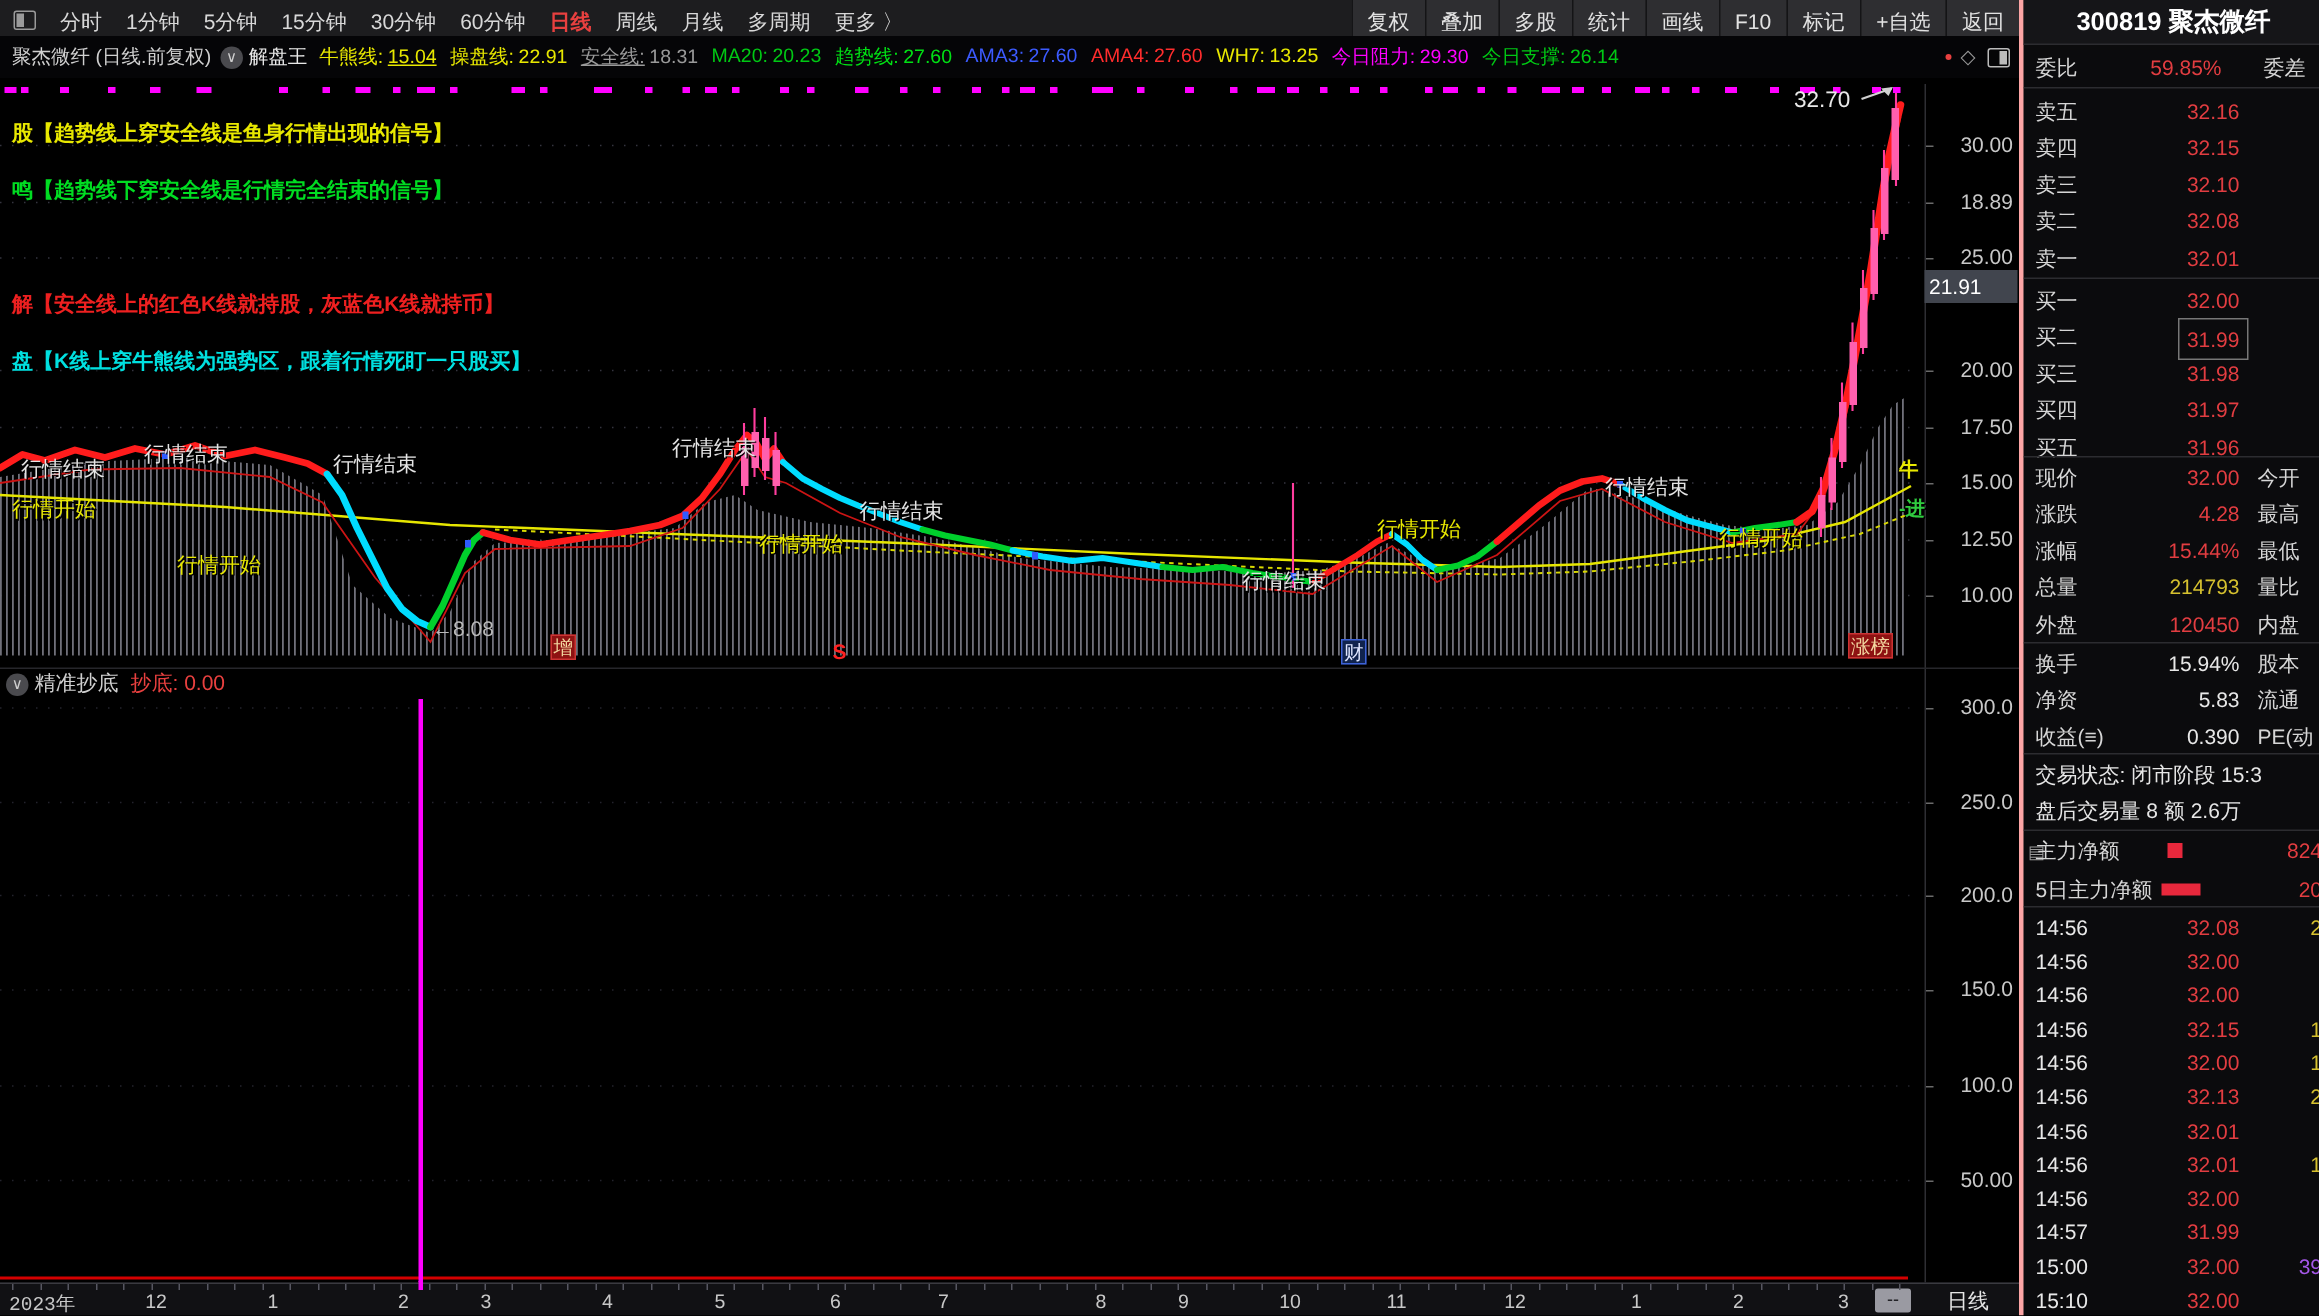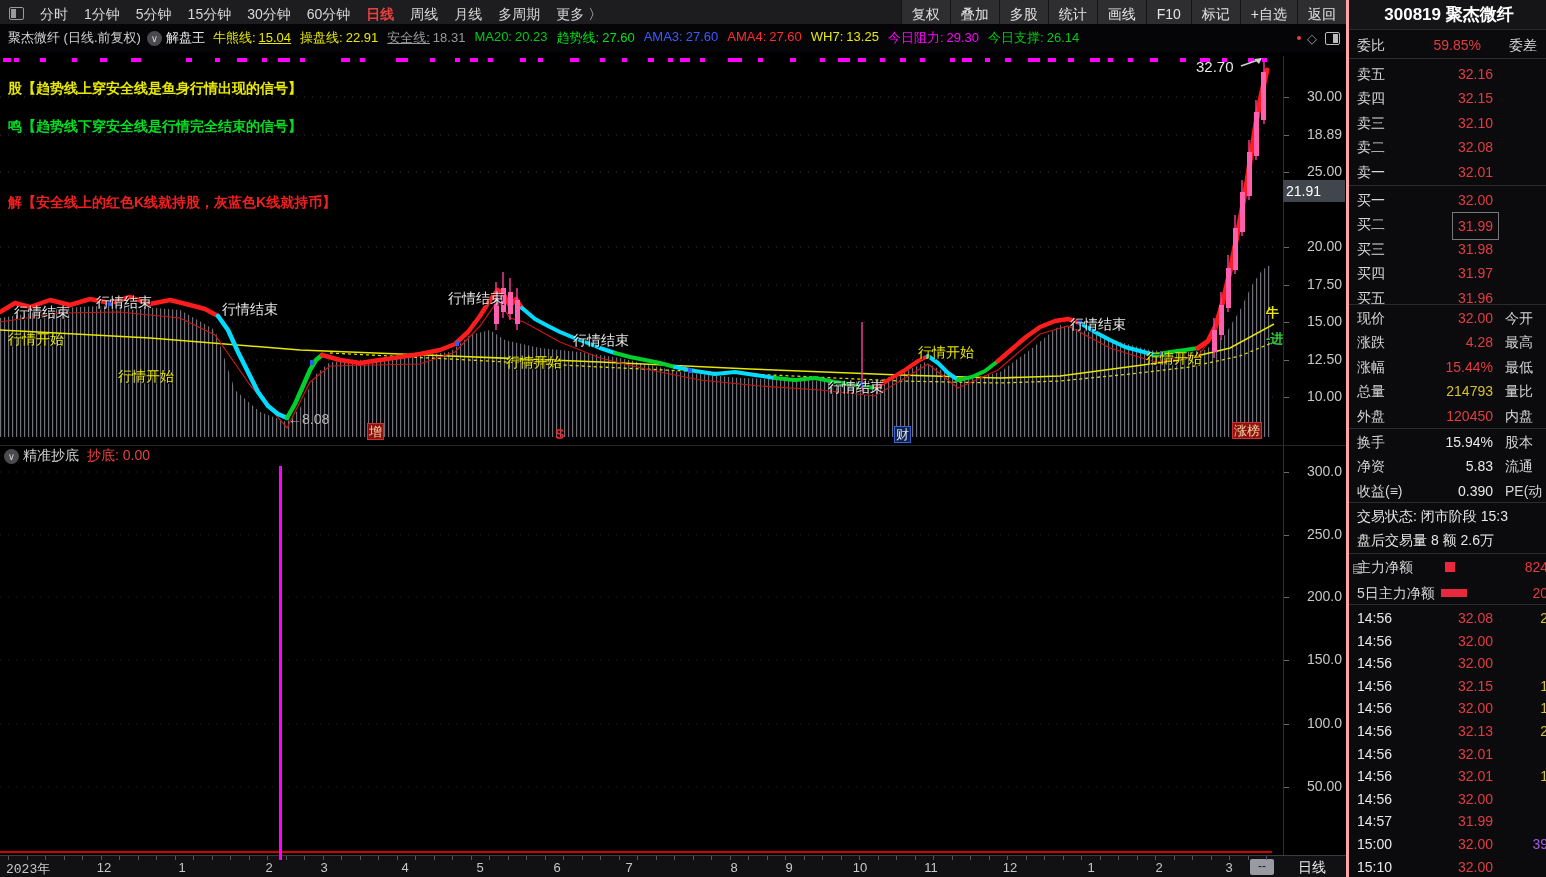--- a/index.html
+++ b/index.html
@@ -270,20 +270,21 @@
 
   <div class="v-sep"></div>
   <div class="h-sep1"></div>
 
   <div class="overlay" id="overlay">
     <div class="peak-label" style="left:1196px;top:58px">32.70</div>
     <div class="low-label" style="left:288px;top:411px">←8.08</div>
   <div class="sig" style="top: 80px; color: rgb(232, 232, 0);">股【趋势线上穿安全线是鱼身行情出现的信号】</div>
       <div class="sig" style="top: 118px; color: rgb(0, 221, 34);">鸣【趋势线下穿安全线是行情完全结束的信号】</div>
       <div class="sig" style="top: 194px; color: rgb(238, 32, 32);">解【安全线上的红色K线就持股，灰蓝色K线就持币】</div>
+      <div class="sig" style="top: 232px; color: rgb(0, 224, 224);">盘【K线上穿牛熊线为强势区，跟着行情死盯一只股买】</div>
       <div class="chart-label" style="left: 14px; top: 304px; color: rgb(228, 228, 228);">行情结束</div>
       <div class="chart-label" style="left: 96px; top: 294px; color: rgb(228, 228, 228);">行情结束</div>
       <div class="chart-label" style="left: 222px; top: 301px; color: rgb(228, 228, 228);">行情结束</div>
       <div class="chart-label" style="left: 8px; top: 331px; color: rgb(232, 232, 0);">行情开始</div>
       <div class="chart-label" style="left: 118px; top: 368px; color: rgb(232, 232, 0);">行情开始</div>
       <div class="chart-label" style="left: 448px; top: 290px; color: rgb(228, 228, 228);">行情结束</div>
       <div class="chart-label" style="left: 506px; top: 354px; color: rgb(232, 232, 0);">行情开始</div>
       <div class="chart-label" style="left: 573px; top: 332px; color: rgb(228, 228, 228);">行情结束</div>
       <div class="chart-label" style="left: 828px; top: 379px; color: rgb(228, 228, 228);">行情结束</div>
       <div class="chart-label" style="left: 918px; top: 344px; color: rgb(232, 232, 0);">行情开始</div>

